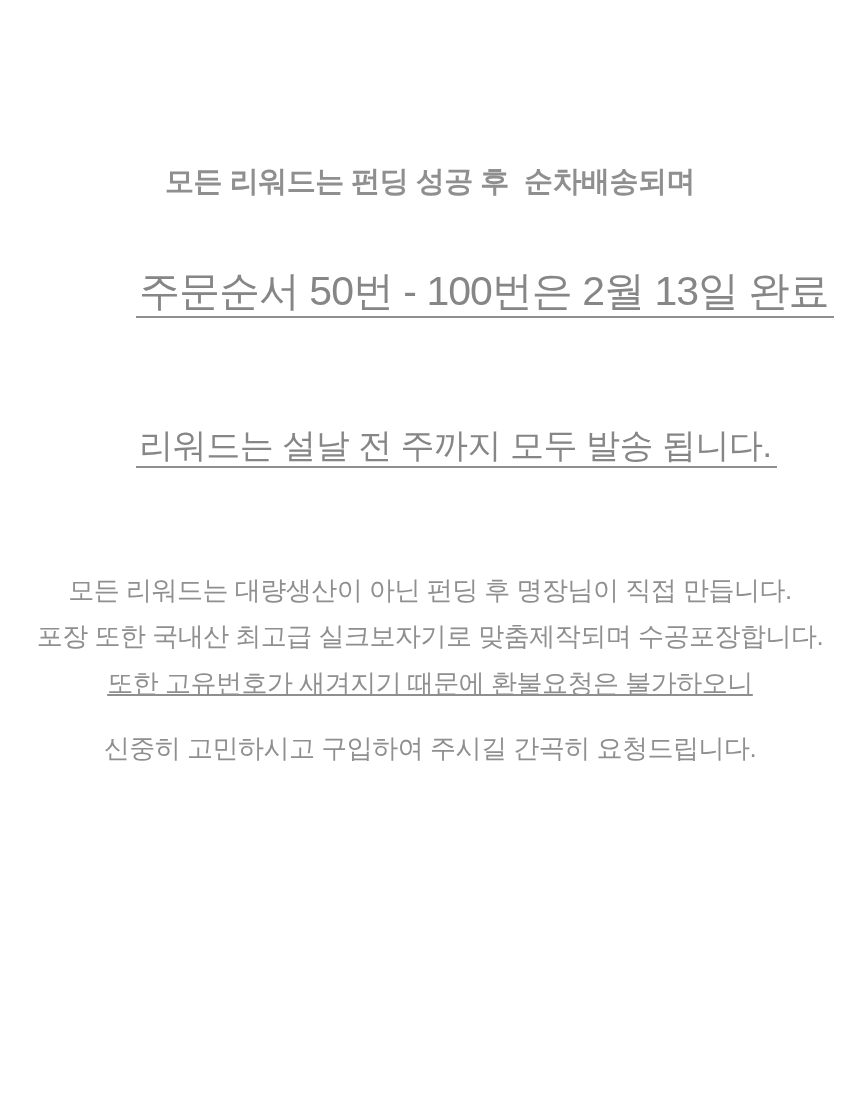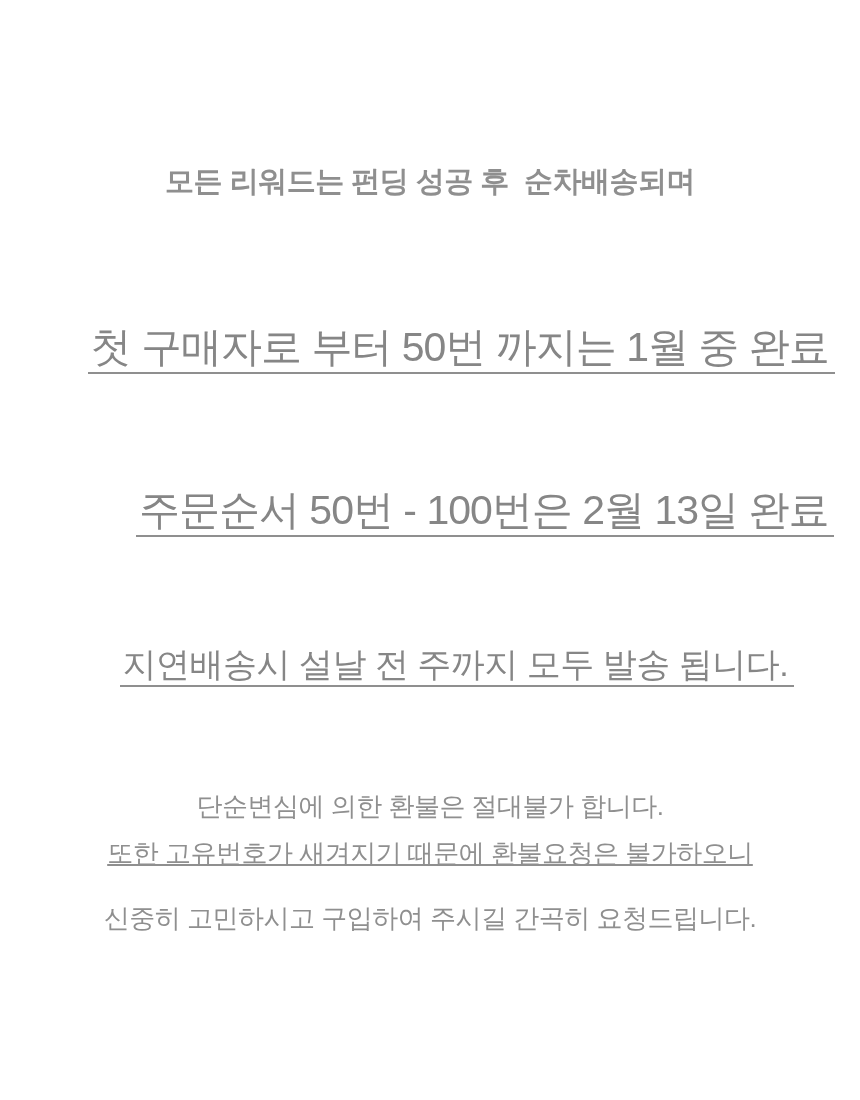--- a/index.html
+++ b/index.html
@@ -64,31 +64,31 @@
   .refund-3 { margin-top: 39px; }
 </style>
 </head>
 <body>
 
 <div class="page">
 
   <div class="line notice">모든 리워드는 펀딩 성공 후  순차배송되며</div>
 
   <div class="sched-wrap">
-    <div class="line sched-big sched-1">
-      <span class="underlined">첫 구매자로 부터 50번 까지는 1월 중 완료</span>
-    </div>
     <div class="line sched-big sched-2">
       <span class="underlined">주문순서 50번 - 100번은 2월 13일 완료</span>
     </div>
     <div class="line sched-med sched-3">
-      <span class="underlined">지연배송시 설날 전 주까지 모두 발송 됩니다.</span>
+      <span class="underlined">리워드는 설날 전 주까지 모두 발송 됩니다.</span>
     </div>
   </div>
 
+  <div>
+    <div class="line body-text prod-1">모든 리워드는 대량생산이 아닌 펀딩 후 명장님이 직접 만듭니다.</div>
+    <div class="line body-text prod-2">포장 또한 국내산 최고급 실크보자기로 맞춤제작되며 수공포장합니다.</div>
+  </div>
 
   <div>
-    <div class="line body-text refund-1">단순변심에 의한 환불은 절대불가 합니다.</div>
     <div class="line body-text refund-2">또한 고유번호가 새겨지기 때문에 환불요청은 불가하오니</div>
     <div class="line body-text refund-3">신중히 고민하시고 구입하여 주시길 간곡히 요청드립니다.</div>
   </div>
 
 </div>
 
 </body></html>

